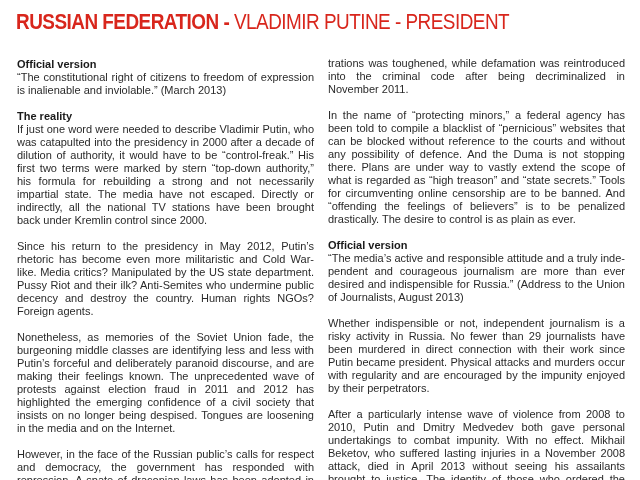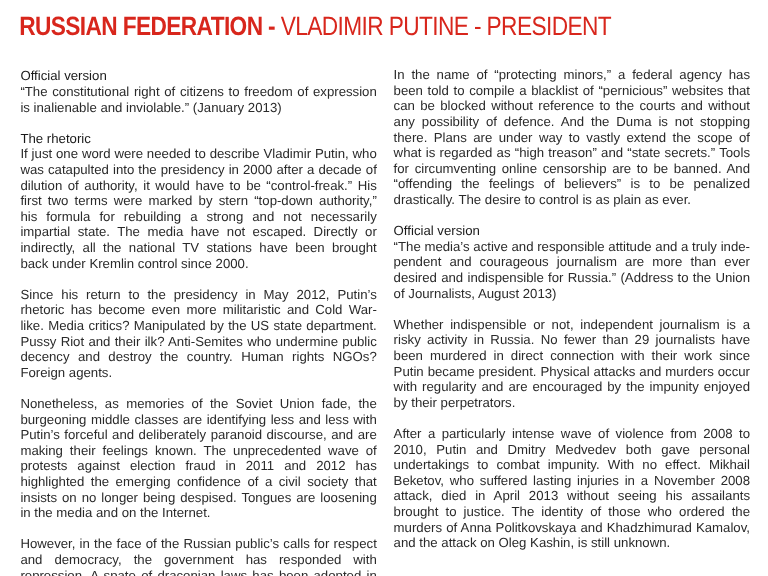--- a/index.html
+++ b/index.html
@@ -42,42 +42,43 @@
     }
     .col.left { left: 17px; }
     .col.right { left: 328px; top: 57px; }
     .col p {
       margin: 0 0 13px 0;
     }
     .col h3 {
       margin: 0;
       font-size: 11px;
       line-height: 13px;
-      font-weight: normal;
+      font-weight: bold;
       color: #1a1a1a;
     }
     .col .quote { margin-bottom: 13px; }
   </style>
 </head>
 <body>
 
 <h1 class="title"><span class="bold">RUSSIAN FEDERATION -</span><span class="light"> VLADIMIR PUTINE - PRESIDENT</span></h1>
 
 <div class="col left">
   <h3>Official version</h3>
-  <p class="quote">“The constitutional right of citizens to freedom of expression is inalienable and inviolable.” (January 2013)</p>
+  <p class="quote">“The constitutional right of citizens to freedom of expression is inalienable and inviolable.” (March 2013)</p>
 
-  <h3>The rhetoric</h3>
+  <h3>The reality</h3>
   <p>If just one word were needed to describe Vladimir Putin, who was catapulted into the presidency in 2000 after a decade of dilution of authority, it would have to be “control-freak.” His first two terms were marked by stern “top-down authority,” his for­mula for rebuilding a strong and not necessarily impartial state. The media have not escaped. Directly or indirectly, all the natio­nal TV stations have been brought back under Kremlin control since 2000.</p>
   <p>Since his return to the presidency in May 2012, Putin’s rhetoric has become even more militaristic and Cold War-like. Media cri­tics? Manipulated by the US state department. Pussy Riot and their ilk? Anti-Semites who undermine public decency and des­troy the country. Human rights NGOs? Foreign agents.</p>
   <p>Nonetheless, as memories of the Soviet Union fade, the burgeo­ning middle classes are identifying less and less with Putin’s forceful and deliberately paranoid discourse, and are making their feelings known. The unprecedented wave of protests against election fraud in 2011 and 2012 has highlighted the emerging confidence of a civil society that insists on no longer being despised. Tongues are loosening in the media and on the Internet.</p>
   <p>However, in the face of the Russian public’s calls for respect and democracy, the government has responded with repression. A spate of draconian laws has been adopted in record time. Legis­lation regulating human rights NGOs and unauthorized demons­</p>
 </div>
 
 <div class="col right">
+  <p>trations was toughened, while defamation was reintroduced into the criminal code after being decriminalized in November 2011.</p>
   <p>In the name of “protecting minors,” a federal agency has been told to compile a blacklist of “pernicious” websites that can be blocked without reference to the courts and without any pos­sibility of defence. And the Duma is not stopping there. Plans are under way to vastly extend the scope of what is regarded as “high treason” and “state secrets.” Tools for circumventing online censorship are to be banned. And “offending the feelings of believers” is to be penalized drastically. The desire to control is as plain as ever.</p>
 
   <h3>Official version</h3>
   <p class="quote">“The media’s active and responsible attitude and a truly inde­pendent and courageous journalism are more than ever desired and indispensible for Russia.” (Address to the Union of Journa­lists, August 2013)</p>
 
   <p>Whether indispensible or not, independent journalism is a risky activity in Russia. No fewer than 29 journalists have been murde­red in direct connection with their work since Putin became pre­sident. Physical attacks and murders occur with regularity and are encouraged by the impunity enjoyed by their perpetrators.</p>
   <p>After a particularly intense wave of violence from 2008 to 2010, Putin and Dmitry Medvedev both gave personal undertakings to combat impunity. With no effect. Mikhail Beketov, who suf­fered lasting injuries in a November 2008 attack, died in April 2013 without seeing his assailants brought to justice. The iden­tity of those who ordered the murders of Anna Politkovskaya and Khadzhimurad Kamalov, and the attack on Oleg Kashin, is still unknown.</p>
 </div>
 
 </body></html>

